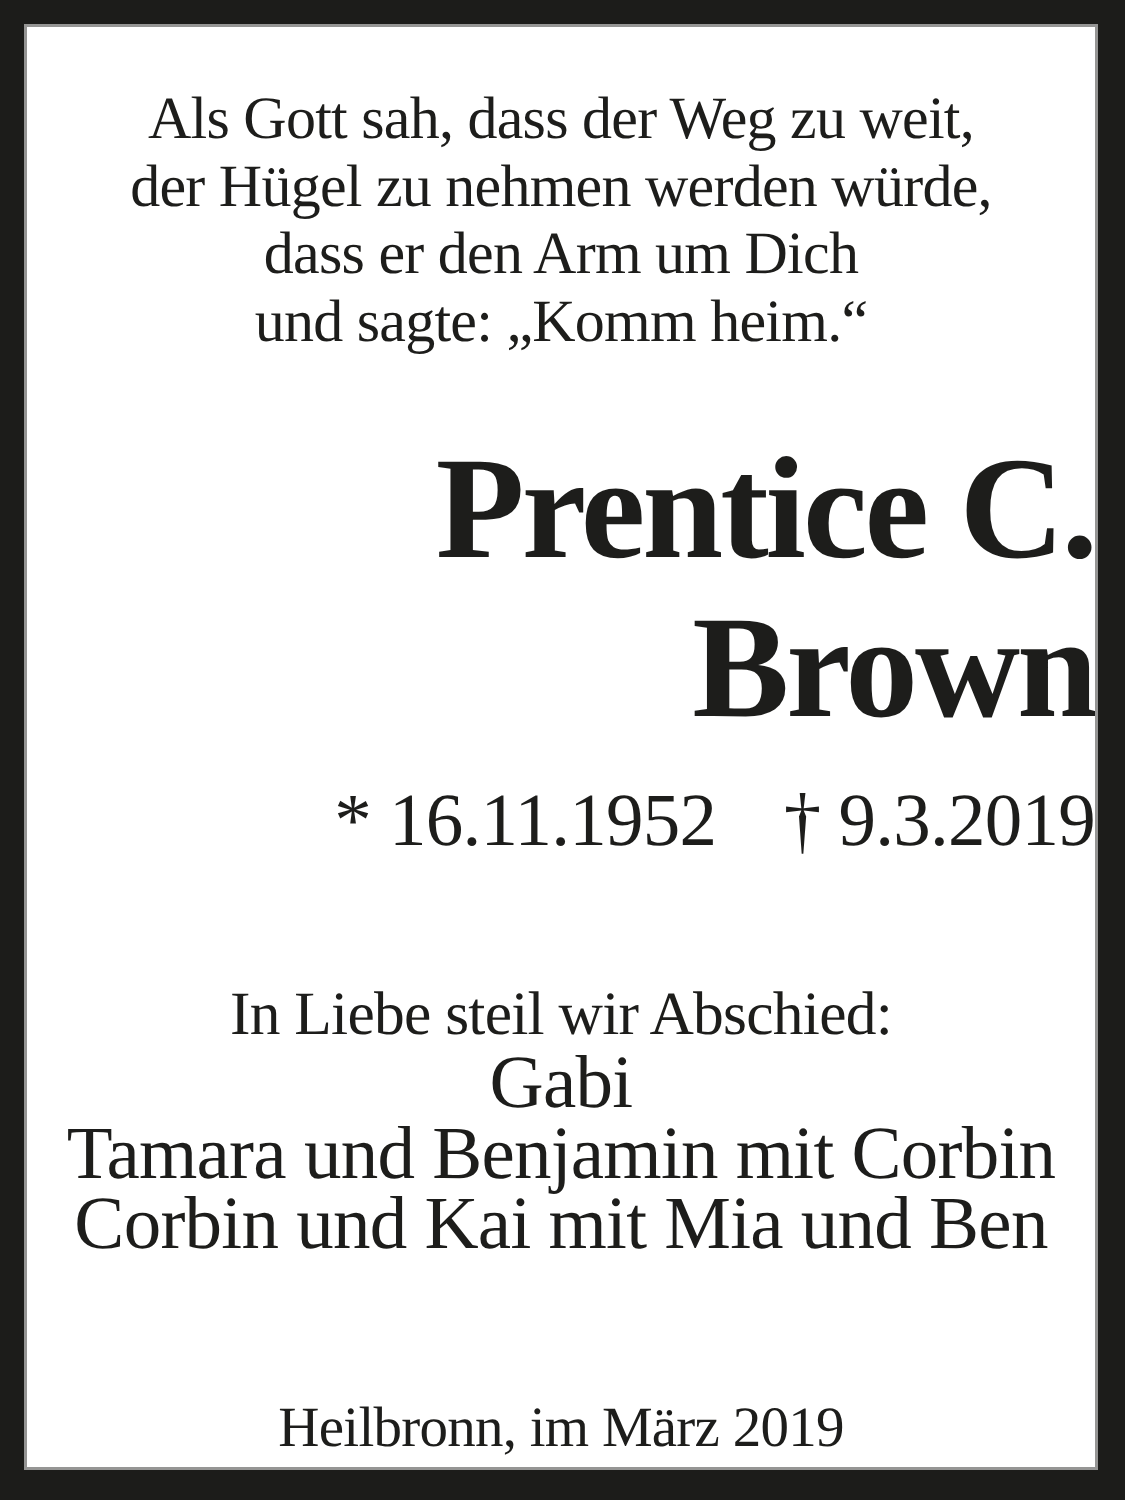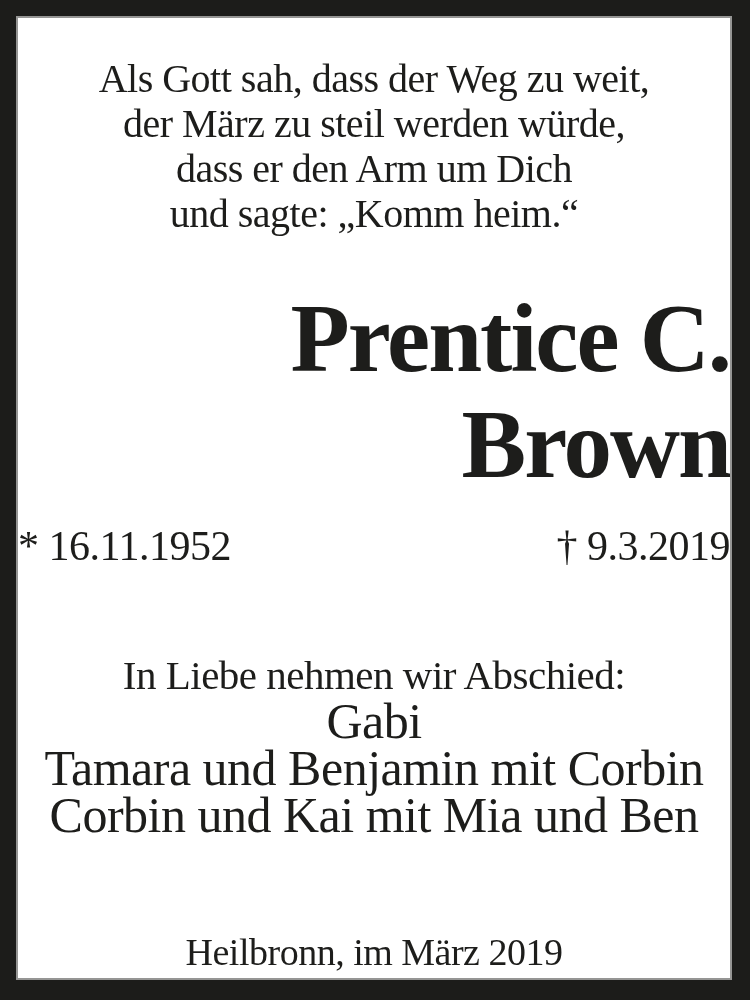--- a/index.html
+++ b/index.html
@@ -30,24 +30,24 @@
   .name-block {
     margin-top: 50px;
     font-size: 97px;
     font-weight: bold;
     line-height: 106px;
     letter-spacing: -2px;
     text-align: right;
   }
   .dates-row {
     margin-top: 26px;
-    font-size: 42px;
+    font-size: 50px;
     line-height: 44px;
     display: flex;
-    justify-content: space-between;
+    justify-content: flex-end;
     gap: 45px;
     letter-spacing: -0.5px;
   }
   .farewell-intro {
     margin-top: 84px;
     font-size: 41px;
     line-height: 46px;
     letter-spacing: -0.5px;
   }
   .mourner {
@@ -63,36 +63,36 @@
     letter-spacing: -0.5px;
   }
 </style>
 </head>
 <body>
 
 <div class="notice-card">
 
   <div class="poem">
     <div>Als Gott sah, dass der Weg zu weit,</div>
-    <div>der März zu steil werden würde,</div>
+    <div>der Hügel zu nehmen werden würde,</div>
     <div>dass er den Arm um Dich</div>
     <div>und sagte: „Komm heim.“</div>
   </div>
 
   <div class="name-block">
     <div>Prentice C.</div>
     <div>Brown</div>
   </div>
 
   <div class="dates-row">
     <span>* 16.11.1952</span>
     <span>† 9.3.2019</span>
   </div>
 
-  <div class="farewell-intro">In Liebe nehmen wir Abschied:</div>
+  <div class="farewell-intro">In Liebe steil wir Abschied:</div>
 
   <div class="mourners">
     <div class="mourner">Gabi</div>
     <div class="mourner">Tamara und Benjamin mit Corbin</div>
     <div class="mourner">Corbin und Kai mit Mia und Ben</div>
   </div>
 
   <div class="closing">Heilbronn, im März 2019</div>
 
 </div>

